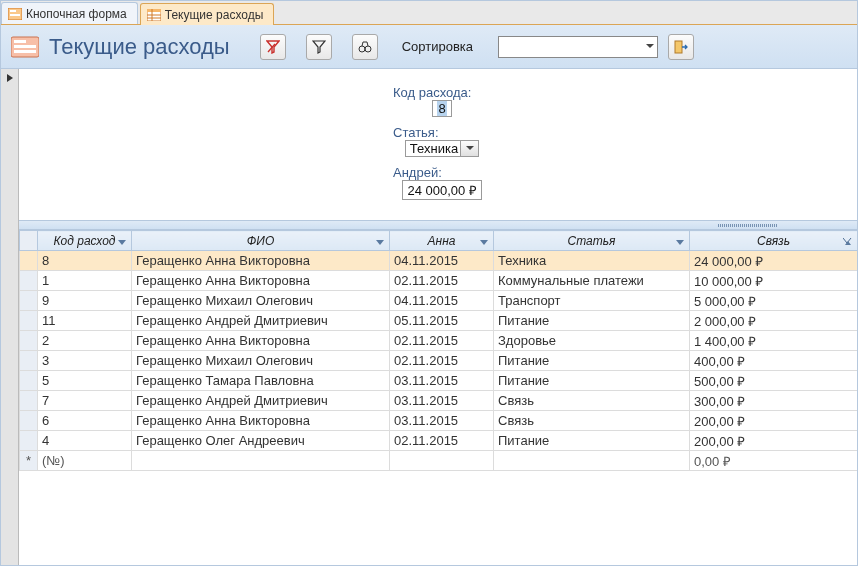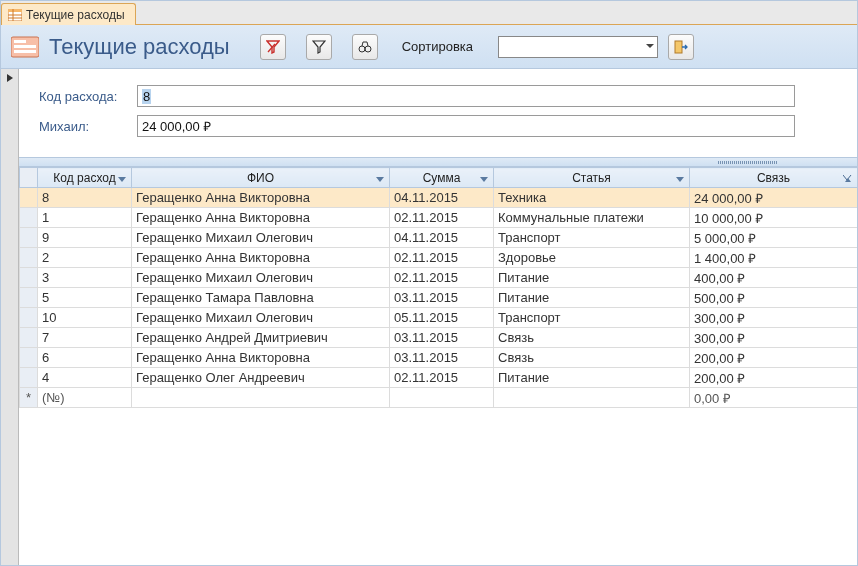--- a/index.html
+++ b/index.html
@@ -110,20 +110,21 @@
     flex: 1; display: flex; flex-direction: column;
     min-width: 0;
   }
   
   .form {
     padding: 16px 12px 12px 20px;
   }
   .form-row {
     display: flex; align-items: center;
     margin-bottom: 8px;
+    flex-direction: column;
   }
   .form-label {
     width: 98px;
     color: #3a5b8a;
     font-size: 13px;
   }
   .form-field {
     flex: 1;
     height: 22px;
     border: 1px solid #9a9a9a;
@@ -177,20 +178,21 @@
   .sheet th {
     background: linear-gradient(#eaf1f9, #dce8f5);
     border: 1px solid #b5c8de;
     font-weight: normal;
     font-size: 12px;
     color: #222;
     height: 20px;
     padding: 0 4px;
     position: relative;
     text-align: center;
+    font-style: italic;
   }
   .sheet th .sort-arrow {
     position: absolute; right: 4px; top: 4px;
     width: 10px; height: 10px;
   }
   .sheet td {
     border: 1px solid #dcdcdc;
     border-top: none;
     height: 20px;
     padding: 0 4px;
@@ -219,20 +221,30 @@
   .col-sum  { width: 168px; text-align: left; }
   .newrow td { color: #555; }
   .newrow .col-id { color: #555; }
 </style>
 </head>
 <body>
 
 <div class="app">
 
   <div class="tabbar">
+    <div class="tab">
+      <span class="tab-icon">
+        <svg width="14" height="12">
+            <rect x="0" y="0" width="14" height="12" fill="#fac88a" stroke="#d07a2a"></rect>
+            <rect x="2" y="2" width="6" height="2" fill="#fff"></rect>
+            <rect x="2" y="6" width="10" height="2" fill="#fff"></rect>
+          </svg>
+      </span>
+      <span>Кнопочная форма</span>
+    </div>
     <div class="tab active">
       <span class="tab-icon">
         <svg width="14" height="12">
             <rect x="0" y="0" width="14" height="12" fill="#fff" stroke="#d07a2a"></rect>
             <rect x="0" y="0" width="14" height="3" fill="#f6b76a"></rect>
             <line x1="0" y1="6" x2="14" y2="6" stroke="#d07a2a"></line>
             <line x1="0" y1="9" x2="14" y2="9" stroke="#d07a2a"></line>
             <line x1="5" y1="0" x2="5" y2="12" stroke="#d07a2a"></line>
           </svg>
       </span>
@@ -297,21 +309,28 @@
     <div class="content">
 
       <div class="form">
         <div class="form-row">
           <div class="form-label">Код расхода:</div>
           <div class="form-field">
             <span class="form-value form-value-sel">8</span>
           </div>
         </div>
         <div class="form-row">
-          <div class="form-label">Михаил:</div>
+          <div class="form-label">Статья:</div>
+          <div class="form-field combo">
+            <span class="form-value">Техника</span>
+            <span class="combo-btn"></span>
+          </div>
+        </div>
+        <div class="form-row">
+          <div class="form-label">Андрей:</div>
           <div class="form-field">
             <span class="form-value">24 000,00 ₽</span>
           </div>
         </div>
       </div>
 
       <div class="splitter"></div>
 
       <div class="sheet-wrap">
         <table class="sheet">
@@ -332,21 +351,21 @@
                       <path d="M0 2 L8 2 L4 7 Z" fill="#5a7aa0"></path>
                     </svg></span>
               </th>
               <th>
                 <span>ФИО</span>
                 <span class="sort-arrow"><svg width="8" height="8">
                       <path d="M0 2 L8 2 L4 7 Z" fill="#5a7aa0"></path>
                     </svg></span>
               </th>
               <th>
-                <span>Сумма</span>
+                <span>Анна</span>
                 <span class="sort-arrow"><svg width="8" height="8">
                       <path d="M0 2 L8 2 L4 7 Z" fill="#5a7aa0"></path>
                     </svg></span>
               </th>
               <th>
                 <span>Статья</span>
                 <span class="sort-arrow"><svg width="8" height="8">
                       <path d="M0 2 L8 2 L4 7 Z" fill="#5a7aa0"></path>
                     </svg></span>
               </th>
@@ -379,20 +398,28 @@
               <tr>
                 <td class="rowhead"></td>
                 <td class="col-id">9</td>
                 <td class="col-fio">Геращенко Михаил Олегович</td>
                 <td class="col-date">04.11.2015</td>
                 <td class="col-art">Транспорт</td>
                 <td class="col-sum">5 000,00 ₽</td>
               </tr>
               <tr>
                 <td class="rowhead"></td>
+                <td class="col-id">11</td>
+                <td class="col-fio">Геращенко Андрей Дмитриевич</td>
+                <td class="col-date">05.11.2015</td>
+                <td class="col-art">Питание</td>
+                <td class="col-sum">2 000,00 ₽</td>
+              </tr>
+              <tr>
+                <td class="rowhead"></td>
                 <td class="col-id">2</td>
                 <td class="col-fio">Геращенко Анна Викторовна</td>
                 <td class="col-date">02.11.2015</td>
                 <td class="col-art">Здоровье</td>
                 <td class="col-sum">1 400,00 ₽</td>
               </tr>
               <tr>
                 <td class="rowhead"></td>
                 <td class="col-id">3</td>
                 <td class="col-fio">Геращенко Михаил Олегович</td>
@@ -400,28 +427,20 @@
                 <td class="col-art">Питание</td>
                 <td class="col-sum">400,00 ₽</td>
               </tr>
               <tr>
                 <td class="rowhead"></td>
                 <td class="col-id">5</td>
                 <td class="col-fio">Геращенко Тамара Павловна</td>
                 <td class="col-date">03.11.2015</td>
                 <td class="col-art">Питание</td>
                 <td class="col-sum">500,00 ₽</td>
-              </tr>
-              <tr>
-                <td class="rowhead"></td>
-                <td class="col-id">10</td>
-                <td class="col-fio">Геращенко Михаил Олегович</td>
-                <td class="col-date">05.11.2015</td>
-                <td class="col-art">Транспорт</td>
-                <td class="col-sum">300,00 ₽</td>
               </tr>
               <tr>
                 <td class="rowhead"></td>
                 <td class="col-id">7</td>
                 <td class="col-fio">Геращенко Андрей Дмитриевич</td>
                 <td class="col-date">03.11.2015</td>
                 <td class="col-art">Связь</td>
                 <td class="col-sum">300,00 ₽</td>
               </tr>
               <tr>

